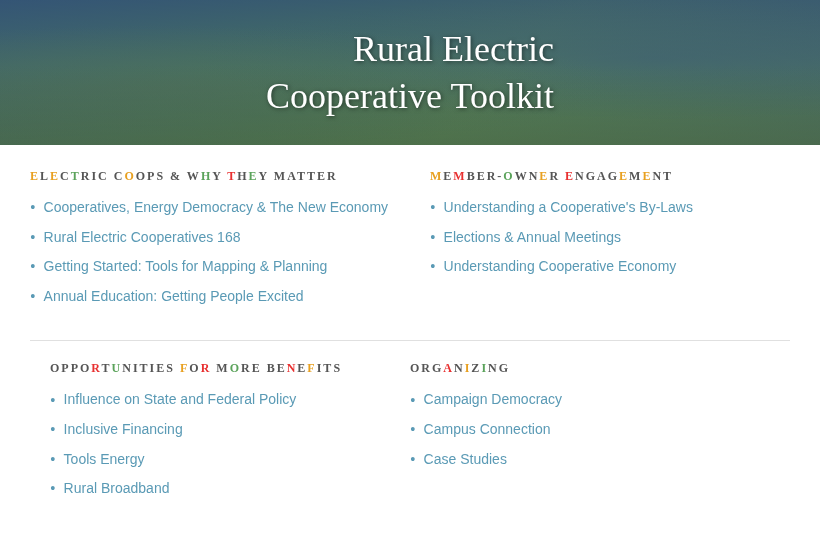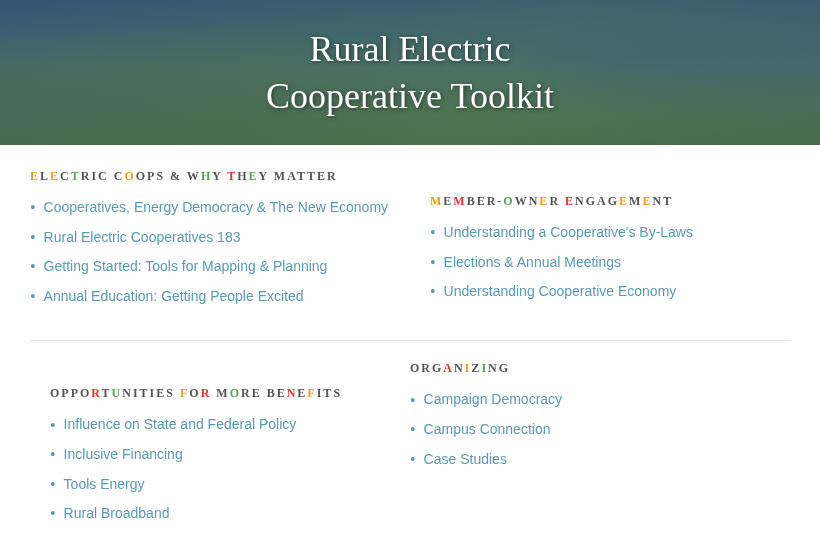--- a/index.html
+++ b/index.html
@@ -35,21 +35,21 @@
       bottom: 0;
       left: 0;
       right: 0;
       height: 80px;
       background: linear-gradient(to top, rgba(60,90,60,0.4) 0%, transparent 100%);
     }
     .hero-title {
       position: relative;
       z-index: 2;
       color: #fff;
-      text-align: center;
+      text-align: right;
       text-shadow: 1px 1px 4px rgba(0,0,0,0.5);
       font-size: 36px;
       font-weight: 400;
       line-height: 1.3;
       font-family: Georgia, serif;
     }
 
     
     .content {
       padding: 24px 30px 20px 30px;
@@ -60,21 +60,20 @@
     }
 
     .section {
       padding: 0 20px 24px 0;
     }
     .section:nth-child(2),
     .section:nth-child(4) {
       padding-right: 0;
       padding-left: 20px;
       border-left: none;
-      margin-top: 25px;
     }
 
     .section-title {
       font-family: Liberation Serif, serif;
       font-size: 12px;
       font-weight: 600;
       letter-spacing: 2px;
       color: #555;
       margin-bottom: 14px;
       text-transform: uppercase;
@@ -153,21 +152,21 @@
 
   <div class="section">
     <div class="section-title electric">
       <span class="c1">E</span>L<span class="c2">E</span>C<span class="c3">T</span>RIC C<span class="c4">O</span>OPS &amp; W<span class="c5">H</span>Y <span class="c6">T</span>H<span class="c7">E</span>Y MATTER
     </div>
     <ul class="links-list">
       <li>
         <a href="#">Cooperatives, Energy Democracy &amp; The New Economy</a>
       </li>
       <li>
-        <a href="#">Rural Electric Cooperatives 183</a>
+        <a href="#">Rural Electric Cooperatives 168</a>
       </li>
       <li>
         <a href="#">Getting Started: Tools for Mapping &amp; Planning</a>
       </li>
       <li>
         <a href="#">Annual Education: Getting People Excited</a>
       </li>
     </ul>
   </div>
 

